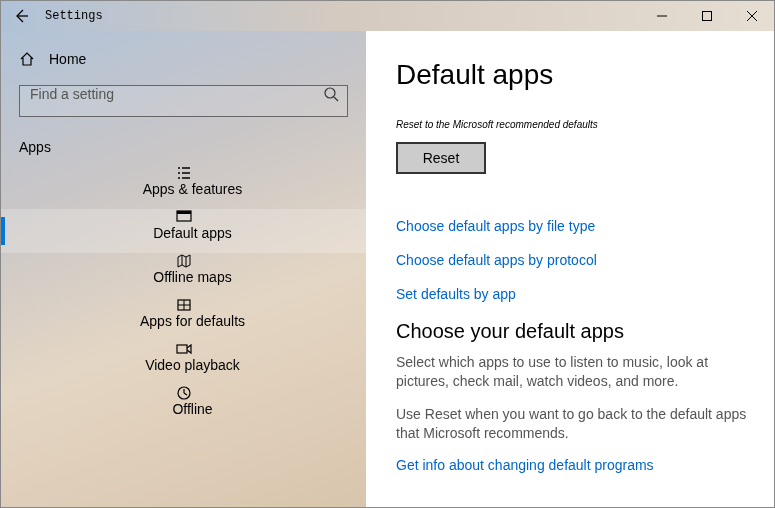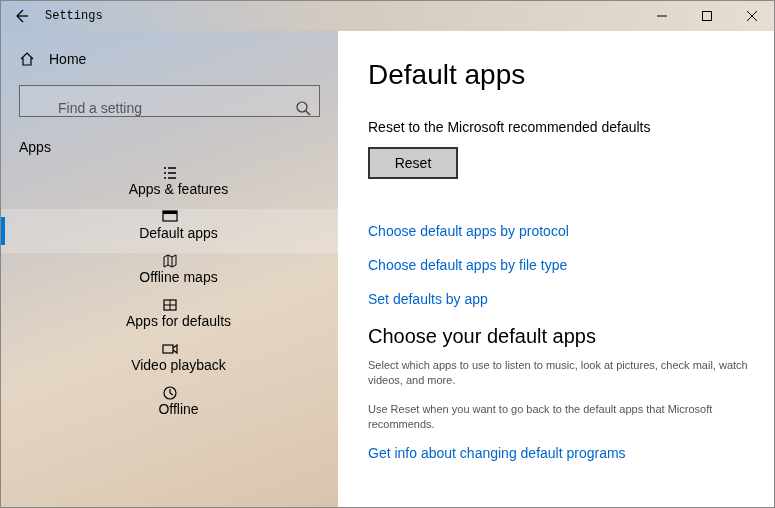--- a/index.html
+++ b/index.html
@@ -4,39 +4,39 @@
 <style>
   * { box-sizing: border-box; margin: 0; padding: 0; font-family: "Segoe UI", -apple-system, sans-serif; }
   body { width: 775px; height: 508px; overflow: hidden; background: #fff; }
   .window { display: flex; flex-direction: column; width: 775px; height: 508px; border: 1px solid #888; }
   .titlebar { height: 30px; display: flex; align-items: center; background: linear-gradient(90deg, #b0c2d8 0%, #d5cabf 45%, #e6ded3 100%); }
   .titlebar .back { width: 40px; height: 30px; display: flex; align-items: center; justify-content: center; }
   .titlebar .title { font-size: 12px; color: #000; padding-left: 4px; font-family: Liberation Mono, monospace; }
   .titlebar .wincontrols { margin-left: auto; display: flex; }
   .winbtn { width: 45px; height: 30px; display: flex; align-items: center; justify-content: center; }
   .body { flex: 1; display: flex; overflow: hidden; }
-  .sidebar { width: 337px; background: linear-gradient(160deg, #b2c3d8 0%, #c9c6c7 30%, #e4d6c4 60%, #d9c5ad 100%); padding-top: 10px; position: relative; }
+  .sidebar { width: 365px; background: linear-gradient(160deg, #b2c3d8 0%, #c9c6c7 30%, #e4d6c4 60%, #d9c5ad 100%); padding-top: 10px; position: relative; }
   .home { display: flex; align-items: center; padding: 10px 18px; font-size: 14px; color: #000; }
   .home svg { margin-right: 14px; }
-  .search { margin: 8px 18px 14px 18px; height: 32px; border: 1px solid #666; background: rgba(255,255,255,0.10); display: flex; align-items: flex-end; padding-left: 28px; }
+  .search { margin: 8px 18px 14px 18px; height: 32px; border: 1px solid #666; background: rgba(255,255,255,0.10); display: flex; align-items: flex-start; }
   .search input { flex:1; border:none; outline:none; background:transparent; font-size:14px; color:#555; padding: 0 10px; }
   .search input::placeholder { color:#555; }
   .search .sicon { width:32px; display:flex; align-items:center; justify-content:center; }
   .cat { font-size:14px; font-weight:400; color:#000; padding: 8px 18px 10px 18px; }
   .navitem { display:flex; align-items:center; height:44px; padding-left:18px; font-size:14px; color:#000; position:relative;flex-direction:column; }
   .navitem svg { margin-right:18px; flex-shrink:0; }
   .navitem.selected::before { content:""; position:absolute; left:0; top:8px; bottom:8px; width:4px; background:#0078d7; }
   .navitem.selected { background: rgba(255,255,255,0.22); }
   .main { flex:1; padding: 28px 22px 10px 30px; overflow:hidden; background:#fff; }
   .h1 { font-size:28px; font-weight:400; color:#000; margin-bottom: 28px; }
-  .subhead { font-size:14px; color:#000; margin-bottom: 12px; }
+  .subhead { font-size:10px; color:#000; margin-bottom: 12px; font-style: italic; }
   .resetbtn { width:90px; height:32px; border:2px solid #333; background:#ccc; font-size:14px; color:#000; text-align:center; margin-bottom: 44px; display:inline-flex; align-items:center; justify-content:center; }
   .link { color:#0066cc; font-size:14px; margin-bottom: 18px; cursor:pointer; }
   .h2 { font-size:20px; font-weight:400; color:#000; margin-top: 18px; margin-bottom: 10px; }
-  .desc { font-size:11px; color:#555; line-height:1.35; margin-bottom: 14px; }
+  .desc { font-size:14px; color:#555; line-height:1.35; margin-bottom: 14px; }
 </style>
 </head>
 <body>
 
 <div class="window">
   <div class="titlebar">
     <div class="back">
       <svg width="16" height="16" viewBox="0 0 16 16">
           <path d="M10 2 L4 8 L10 14" stroke="#000" stroke-width="1.3" fill="none"></path>
           <path d="M4 8 H15" stroke="#000" stroke-width="1.3"></path>
@@ -121,22 +121,22 @@
           </svg>
         <span>Offline</span>
       </div>
     </div>
 
     <div class="main">
       <div class="h1">Default apps</div>
       <div class="subhead">Reset to the Microsoft recommended defaults</div>
       <div class="resetbtn">Reset</div>
 
+      <div class="link">Choose default apps by file type</div>
       <div class="link">Choose default apps by protocol</div>
-      <div class="link">Choose default apps by file type</div>
       <div class="link">Set defaults by app</div>
 
       <div class="h2">Choose your default apps</div>
       <div class="desc">Select which apps to use to listen to music, look at pictures, check mail, watch videos, and more.</div>
       <div class="desc">Use Reset when you want to go back to the default apps that Microsoft recommends.</div>
       <div class="link" style="margin-bottom:0">Get info about changing default programs</div>
     </div>
   </div>
 </div>
 

